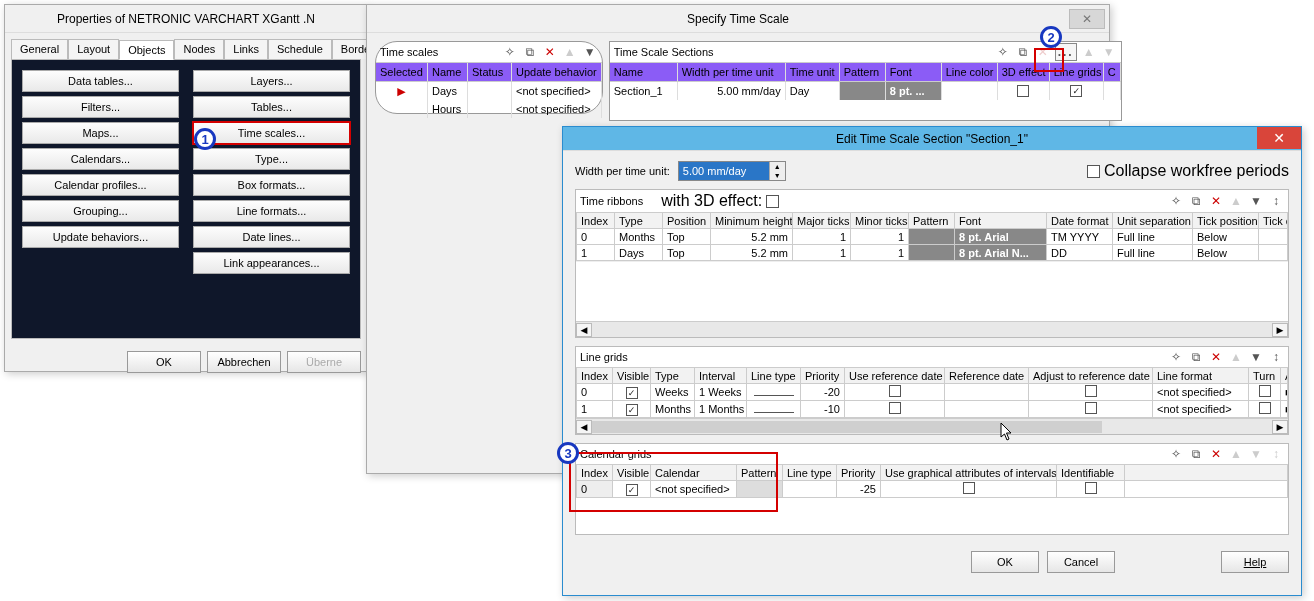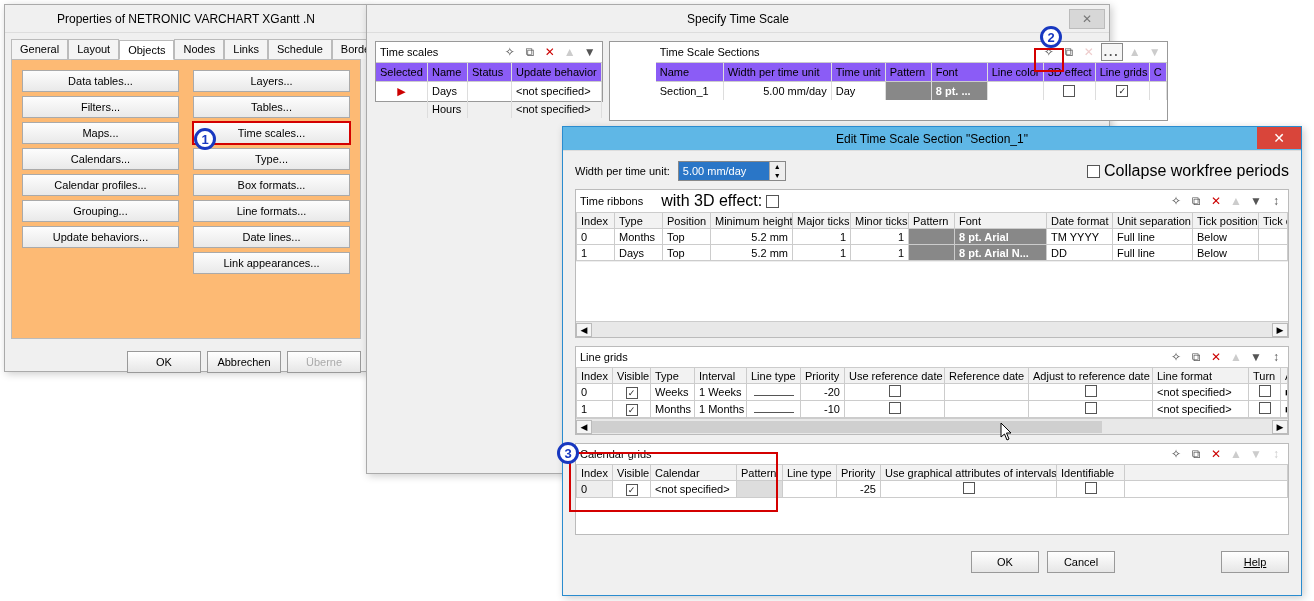--- a/index.html
+++ b/index.html
@@ -55,21 +55,21 @@
   }
   .tab.active {
     background: #fff;
     border-bottom: 1px solid #fff;
     position: relative;
     top: 1px;
   }
   .tabbody {
     margin: 0 6px 6px 6px;
     border: 1px solid #bbb;
-    background: #fdba74;
+    background: #0f172a;
     height: 280px;
     padding: 10px;
   }
   .btncols {
     display: flex;
     gap: 14px;
   }
   .btncol { flex: 1; display: flex; flex-direction: column; gap: 4px; }
   .objbtn {
     height: 22px;
@@ -334,21 +334,21 @@
 </div>
 <div class="badge" style="left:194px;top:128px;">1</div>
 
 <div id="w-spec" class="win">
   <div class="titlebar">
     <span>Specify Time Scale</span>
     <div class="winclose-inactive">✕</div>
   </div>
   <div class="spec-body">
 
-    <div class="panel" style="width:248px;height:61px;">
+    <div class="panel" style="width:248px;height:73px;border-radius:22px;">
       <div class="panel-header">
         <span>Time scales</span>
         <span class="tool-icons">
           <span class="tico">✧</span>
           <span class="tico">⧉</span>
           <span class="tico" style="color:#c00">✕</span>
           <span class="tico disabled">▲</span>
           <span class="tico">▼</span>
         </span>
       </div>
@@ -365,21 +365,21 @@
         <div style="flex:1">&lt;not specified&gt;</div>
       </div>
       <div class="grid-row">
         <div style="width:52px"></div>
         <div style="width:40px">Hours</div>
         <div style="width:44px"></div>
         <div style="flex:1">&lt;not specified&gt;</div>
       </div>
     </div>
 
-    <div class="panel" style="flex:1;height:80px;padding-left:46px;">
+    <div class="panel" style="flex:1;height:80px;">
       <div class="panel-header">
         <span>Time Scale Sections</span>
         <span class="tool-icons">
           <span class="tico">✧</span>
           <span class="tico">⧉</span>
           <span class="tico disabled" style="color:#ecc">✕</span>
           <span class="tico ellipsis">...</span>
           <span class="tico disabled">▲</span>
           <span class="tico disabled">▼</span>
         </span>

